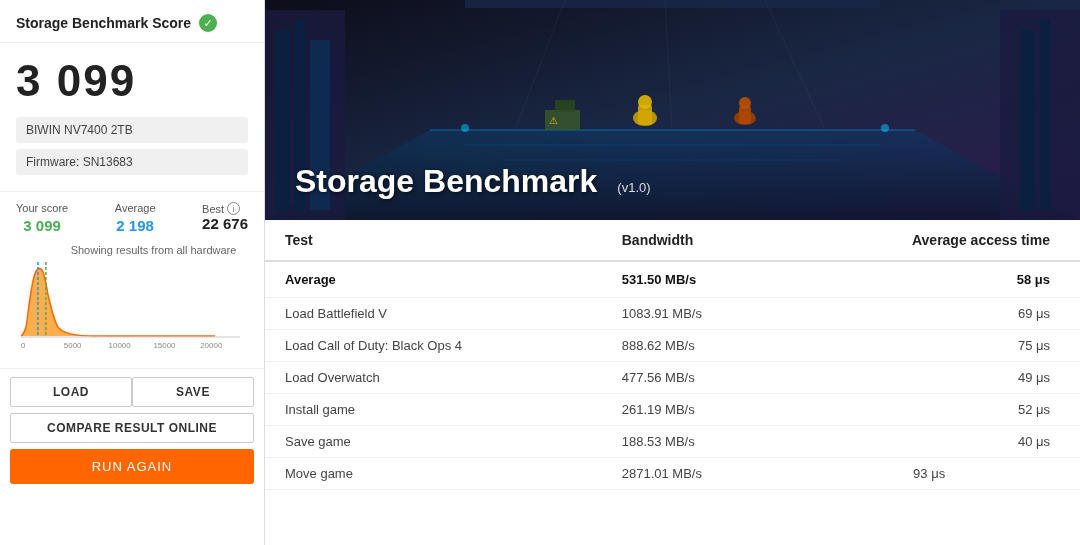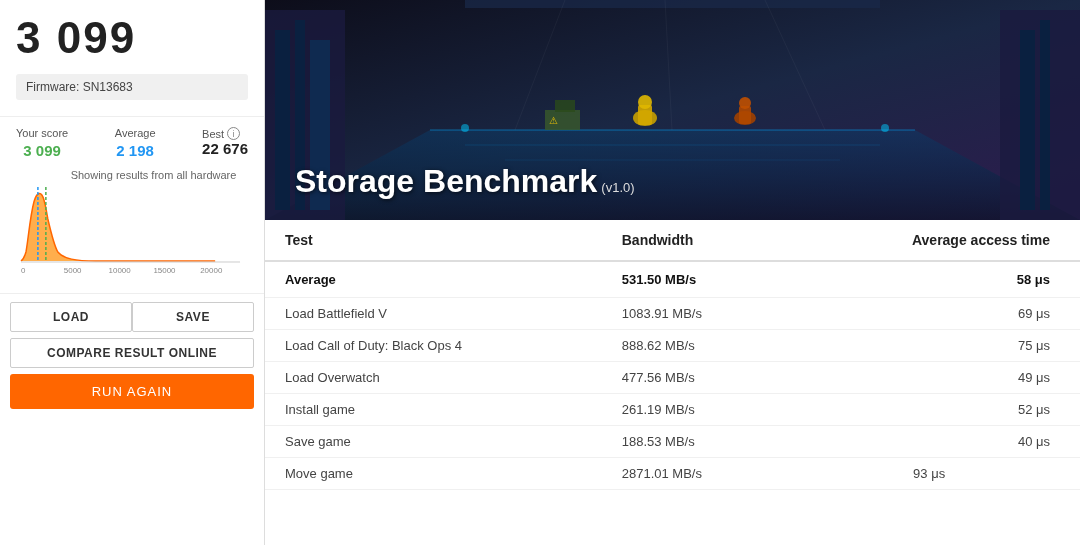--- a/index.html
+++ b/index.html
@@ -282,23 +282,28 @@
       font-weight: bold;
       color: #111;
       padding-top: 10px;
       padding-bottom: 10px;
     }
   </style>
 </head>
 <body>
 
 <div class="left-panel">
+  <div class="left-header">
+    <span class="left-header-title">Storage Benchmark Score</span>
+    <span class="check-icon">✓</span>
+  </div>
 
   <div class="score-section">
     <div class="big-score">3 099</div>
+    <div class="device-info">BIWIN NV7400 2TB</div>
     <div class="device-info">Firmware: SN13683</div>
   </div>
 
   <div class="score-row">
     <div class="score-col">
       <div class="score-col-label">Your score</div>
       <div class="score-col-value green">3 099</div>
     </div>
     <div class="score-col">
       <div class="score-col-label">Average</div>
@@ -398,21 +403,21 @@
         <rect x="280" y="110" width="35" height="20" fill="#3a5a2a" opacity="0.8"></rect>
         <rect x="290" y="100" width="20" height="12" fill="#2a4a1a" opacity="0.8"></rect>
 
         <text x="284" y="124" font-size="10" fill="#ffcc00" opacity="0.8">⚠</text>
 
         <circle cx="200" cy="128" r="4" fill="#00ccff" opacity="0.5"></circle>
         <circle cx="620" cy="128" r="4" fill="#00ccff" opacity="0.5"></circle>
       </svg>
     </div>
     <div class="banner-overlay">
-      <div style="display:flex; align-items:baseline; gap:4px;">
+      <div style="display:flex; align-items:baseline; gap:20px;">
         <span class="banner-title">Storage Benchmark</span>
         <span class="banner-version">(v1.0)</span>
       </div>
     </div>
   </div>
 
   <div class="table-section">
     <table class="results-table">
       <thead>
         <tr>

